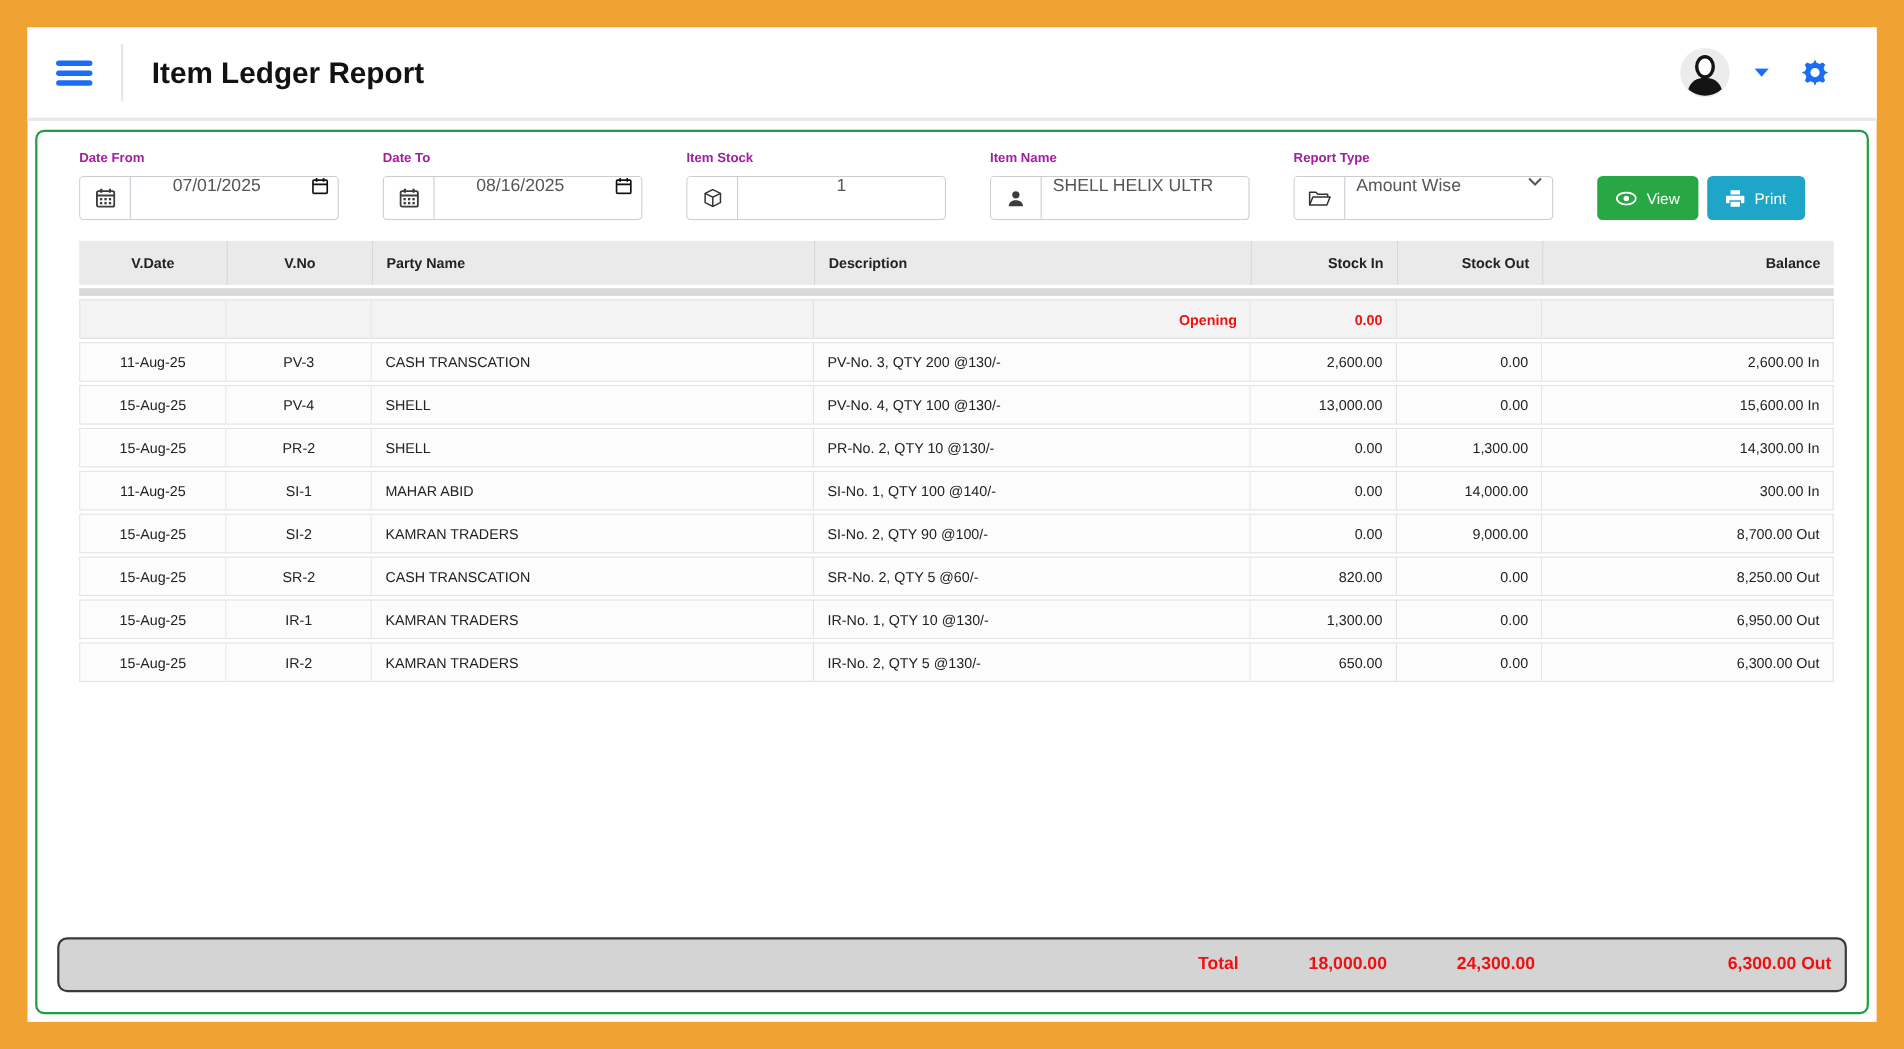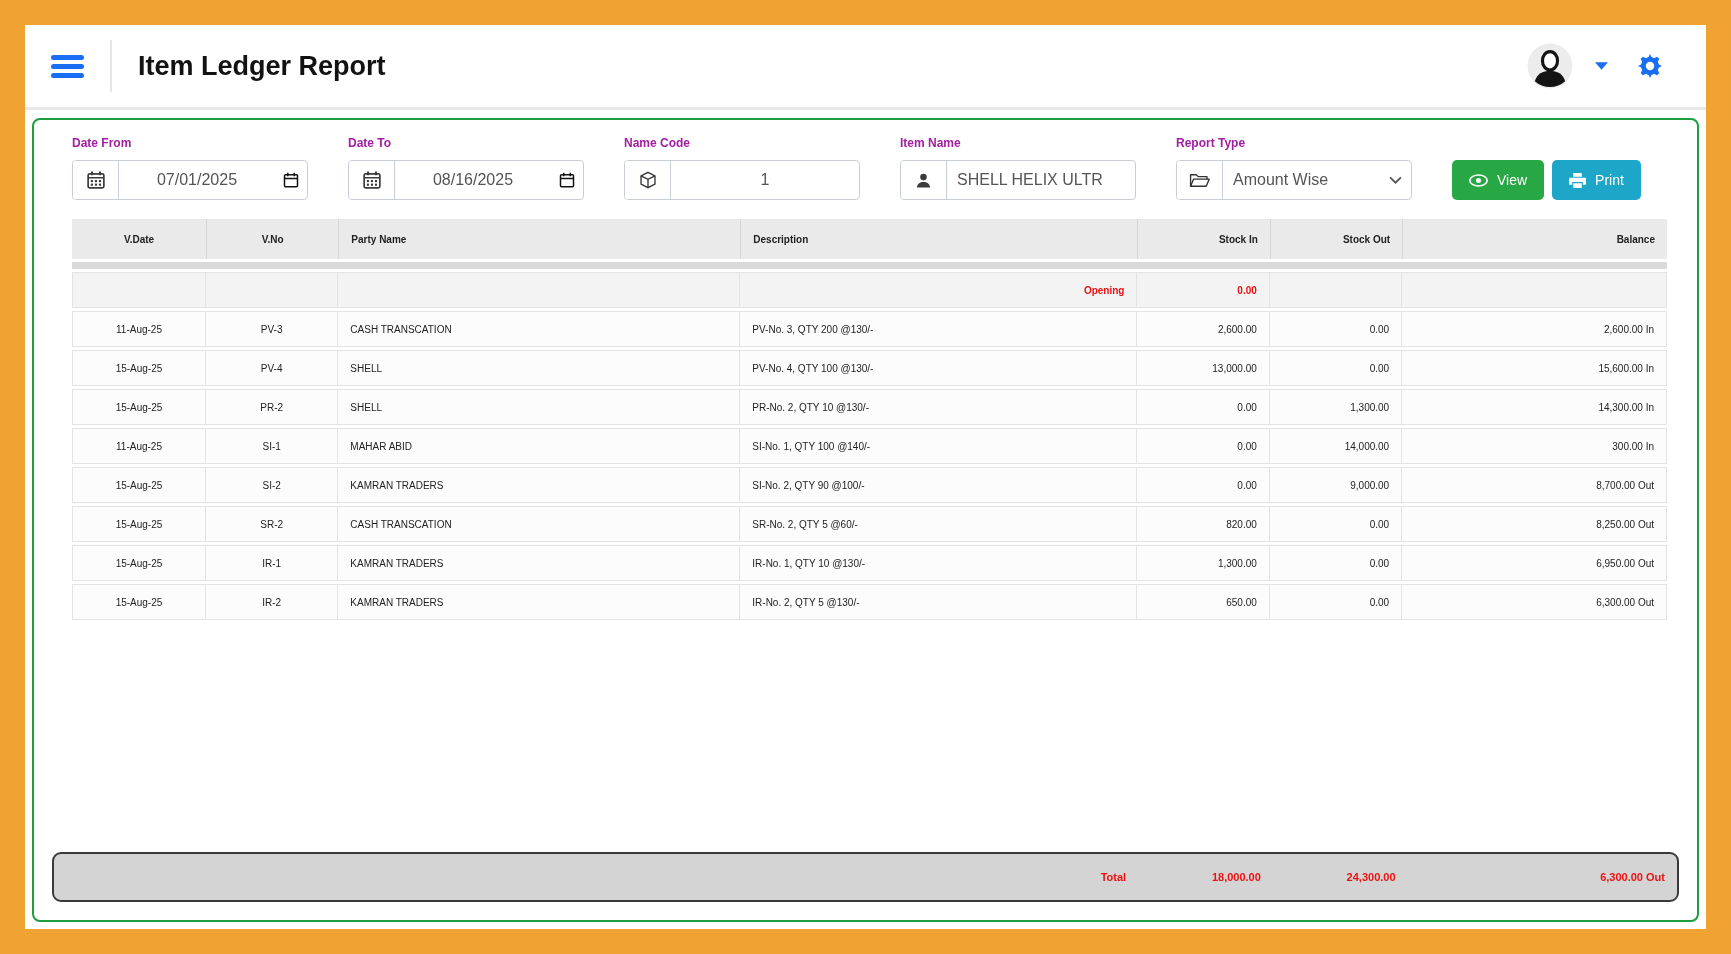--- a/index.html
+++ b/index.html
@@ -36,54 +36,54 @@
 
   
   .card{flex:1;margin:8px 7px 7px;border:2px solid var(--card-border-green);
     border-radius:8px;background:#fff;display:flex;flex-direction:column;
     padding:16px 0 10px;overflow:hidden;}
 
   
   .filters{display:flex;align-items:flex-end;gap:40px;padding:0 12px 0 38px;flex:0 0 auto;}
   .fgroup{display:flex;flex-direction:column;gap:10px;width:236px;flex:0 0 auto;}
   .fgroup label{font-size:12px;font-weight:700;color:var(--label-purple);}
-  .igroup{display:flex;align-items:center;height:40px;border:1px solid #c9ced4;
+  .igroup{display:flex;height:40px;border:1px solid #c9ced4;
     border-radius:4px;background:#fff;overflow:hidden;}
   .ibox{width:46px;height:100%;flex:0 0 auto;display:flex;align-items:center;
     justify-content:center;border-right:1px solid #c9ced4;background:#fff;}
   .ival{flex:1;font-size:16px;color:#555;padding:0 10px;white-space:nowrap;overflow:hidden;}
   .ival.center{text-align:center;}
   .picker{width:32px;flex:0 0 auto;display:flex;justify-content:center;cursor:pointer;}
   .btnrow{display:flex;gap:8px;align-items:flex-end;margin-left:0;}
   .btn{display:flex;align-items:center;gap:9px;height:40px;padding:0 17px;border:none;
     border-radius:5px;color:#fff;font-size:14px;cursor:pointer;font-family:inherit;}
   .btn.view{background:var(--view-green);}
   .btn.print{background:var(--print-teal);}
 
   
   .twrap{padding:16px 30px 0 38px;flex:0 0 auto;}
   table{width:100%;border-collapse:separate;border-spacing:0 3px;table-layout:fixed;
-    font-size:10px;color:#222;}
+    font-size:13px;color:#222;}
   thead th{background:var(--table-header-bg);font-weight:700;height:40px;padding:0 12px;
     border-left:1px solid #d6d6d6;overflow:hidden;white-space:nowrap;}
   thead th:first-child{border-left:none;}
   th.l,td.l{text-align:left;} th.c,td.c{text-align:center;} th.r,td.r{text-align:right;}
   tbody td{background:#fcfcfc;border:1px solid #e3e3e3;border-left:none;height:36px;
     padding:0 12px;overflow:hidden;white-space:nowrap;}
   tbody td:first-child{border-left:1px solid #e3e3e3;}
   tr.spacer-row td{background:#d9d9d9;border:none;height:7px;padding:0;}
   tr.opening td{background:#f3f3f3;}
   .red{color:var(--danger-red);} .bold{font-weight:700;}
 
   
   .flexspacer{flex:1;}
   .totalbar{flex:0 0 auto;margin:0 18px 8px;height:50px;border:2px solid #3a3a3a;
     border-radius:9px;background:var(--total-bar-bg);display:grid;align-items:center;
     grid-template-columns:8.4% 8.3% 25.2% 24.9% 8.3% 8.3% 16.6%;
-    font-weight:700;font-size:11px;color:var(--danger-red);}
+    font-weight:700;font-size:16px;color:var(--danger-red);}
   .tcell{text-align:right;padding-right:12px;white-space:nowrap;}
 </style>
 </head>
 <body>
 
 <div class="frame">
   <div class="app">
 
     <header class="hdr">
       <button class="hamburger">
@@ -172,21 +172,21 @@
                   <g fill="none" stroke="#111" stroke-width="1.5">
                     <rect x="1.5" y="2.8" width="13" height="12" rx="1"></rect>
                     <path d="M4.8 .8v3.4M11.2 .8v3.4M1.5 6.6h13"></path>
                   </g>
                 </svg>
             </span>
           </div>
         </div>
 
         <div class="fgroup">
-          <label>Name Code</label>
+          <label>Item Stock</label>
           <div class="igroup">
             <span class="ibox">
               <svg viewBox="0 0 16 16" width="18" height="18">
                   <g fill="none" stroke="#333" stroke-width="1.2">
                     <path d="M8 1.2l6.2 3.1v7.4L8 14.8 1.8 11.7V4.3z"></path>
                     <path d="M1.8 4.3L8 7.4l6.2-3.1M8 7.4v7.4"></path>
                   </g>
                 </svg>
             </span>
             <span class="ival center">1</span>

